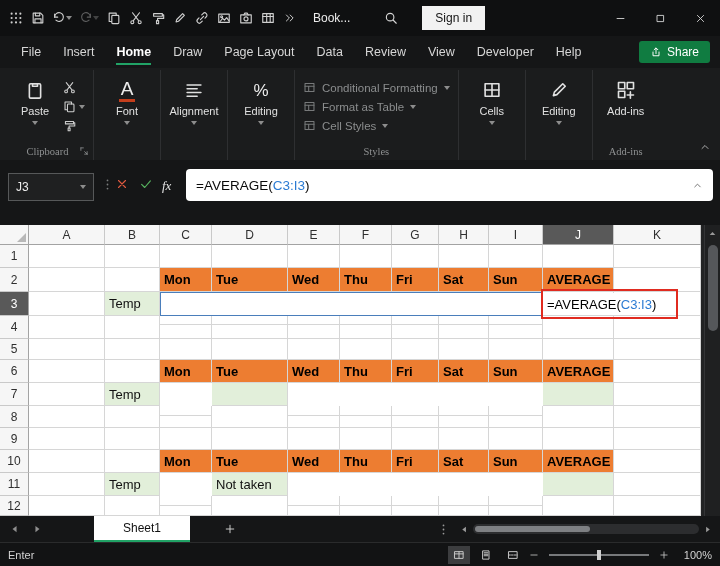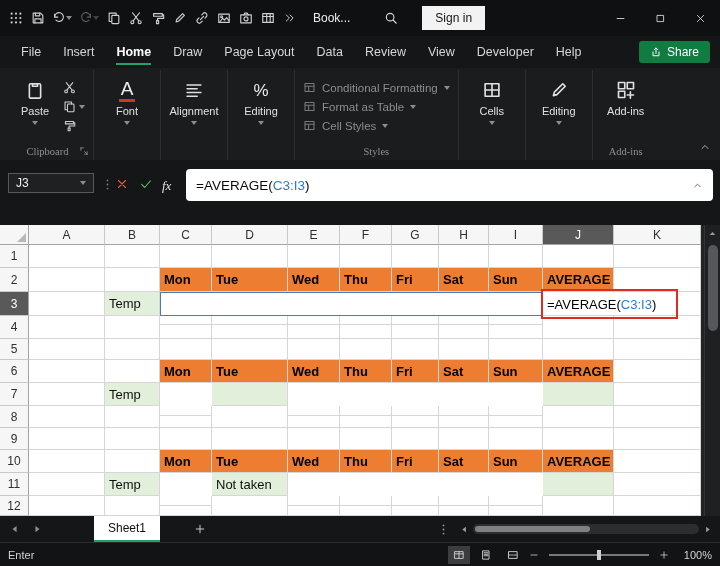--- a/index.html
+++ b/index.html
@@ -55,21 +55,21 @@
   .styles-col { display:flex; flex-direction:column; gap:6px; padding-top:9px; }
   .style-item { display:flex; align-items:center; gap:6px; font-size:11.5px; color:#8b8d8e; white-space:nowrap; }
   .style-item svg { width:13px; height:13px; color:#77797a; }
   .dialog-launcher { position:absolute; right:4px; bottom:4px; color:#8f9192; display:inline-flex; }
   .dialog-launcher svg { width:10px; height:10px; }
   .ribbon-collapse { position:absolute; right:9px; bottom:7px; color:#b0b0b0; display:inline-flex; }
   .ribbon-collapse svg { width:12px; height:12px; }
 
   
   .fstrip { height:65px; background:#151617; position:relative; }
-  .namebox { position:absolute; left:8px; top:13px; width:86px; height:20px; border:1px solid #565859; background:#1f2021; color:#ededed; font-size:12px; display:flex; align-items:center; padding:0 7px; }
+  .namebox { position:absolute; left:8px; top:13px; width:86px; height:28px; border:1px solid #565859; background:#1f2021; color:#ededed; font-size:12px; display:flex; align-items:center; padding:0 7px; }
   .namebox .caret { margin-left:auto; }
   .f-dots { position:absolute; left:101px; top:18px; color:#7a7c7d; display:inline-flex; }
   .f-dots svg { width:13px; height:13px; }
   .f-x { position:absolute; left:115px; top:17px; color:#E0593F; display:inline-flex; }
   .f-x svg { width:14px; height:14px; }
   .f-check { position:absolute; left:139px; top:17px; color:#58B560; display:inline-flex; }
   .f-check svg { width:14px; height:14px; }
   .f-fx { position:absolute; left:162px; top:18px; color:#e3e3e3; font-size:13px; font-style:italic; font-family:"Liberation Serif", serif; }
   .fbar { position:absolute; left:186px; right:7px; top:9px; height:32px; background:#ffffff; border-radius:4px; display:flex; align-items:center; padding:0 10px; font-size:13.5px; color:#0a0a0a; }
   .fbar .ref { color:#2B7BD3; }
@@ -96,21 +96,21 @@
   .vscroll { position:absolute; top:0; right:0; width:16px; height:291px; background:#1f2021; border-left:1px solid #333436; }
   .vscroll .arrow { height:16px; display:flex; align-items:center; justify-content:center; color:#9a9a9a; }
   .vscroll .arrow svg { width:9px; height:9px; }
   .vthumb { position:absolute; left:3px; top:20px; width:10px; height:86px; background:#55575a; border-radius:5px; }
 
   
   .sheetbar { height:26px; background:#151617; display:flex; align-items:center; }
   .snav { display:flex; gap:12px; margin-left:10px; color:#8f8f8f; }
   .snav span { display:inline-flex; }
   .snav svg { width:10px; height:10px; }
-  .sheet-tab { margin-left:52px; height:26px; background:#ffffff; color:#101010; font-size:12px; display:flex; align-items:center; padding:0 14px; border-bottom:2px solid #21A366; cursor:default; }
+  .sheet-tab { margin-left:52px; height:26px; background:#ffffff; color:#101010; font-size:12px; display:flex; align-items:center; padding:0 29px; border-bottom:2px solid #21A366; cursor:default; }
   .add-sheet { margin-left:34px; color:#cfcfcf; display:inline-flex; }
   .add-sheet svg { width:12px; height:12px; }
   .sb-dots { margin-left:auto; color:#9a9a9a; display:inline-flex; }
   .sb-dots svg { width:13px; height:13px; }
   .hscroll { display:flex; align-items:center; gap:4px; margin:0 8px 0 10px; width:252px; }
   .harrow { color:#9a9a9a; display:inline-flex; }
   .harrow svg { width:9px; height:9px; }
   .htrack { flex:1; height:10px; background:#2c2d2f; border-radius:5px; position:relative; }
   .hthumb { position:absolute; left:2px; top:2px; bottom:2px; width:115px; background:#7e8083; border-radius:4px; }
 

